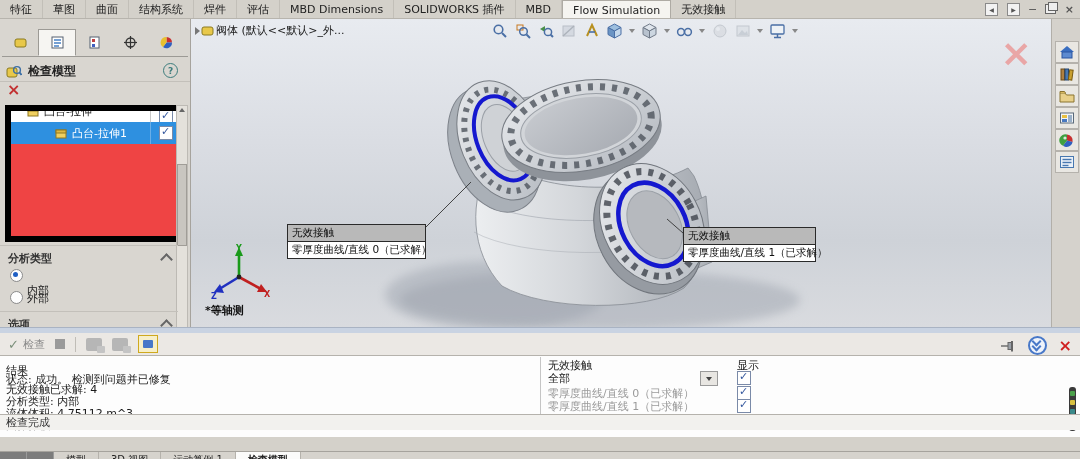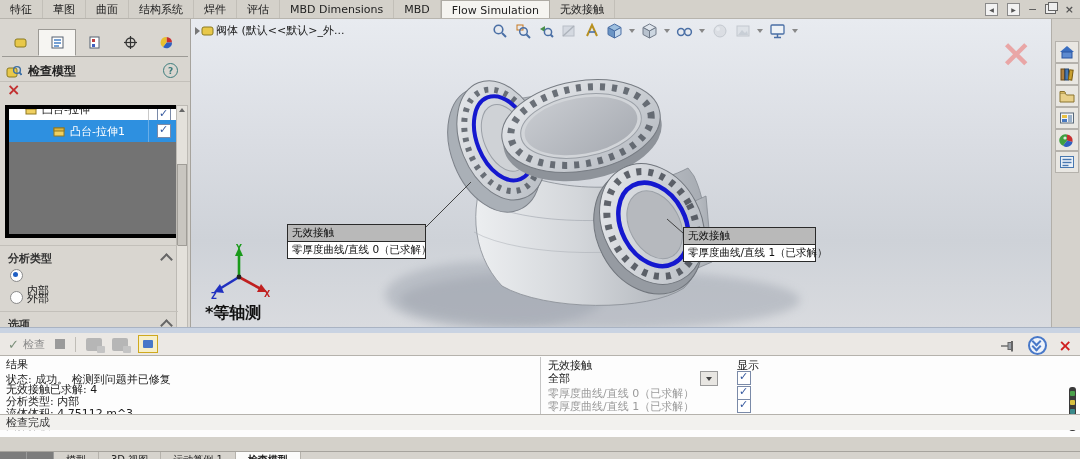--- a/index.html
+++ b/index.html
@@ -23,21 +23,21 @@
   
   .pm{position:absolute;left:0;top:19px;width:190px;height:308px;background:#d9d6d0;border-right:1px solid #a6a39d;}
   .pm-tabs{position:absolute;left:2px;top:10px;width:186px;height:27px;display:flex;border-bottom:1px solid #9c9a95;}
   .pmtab{width:36px;display:flex;align-items:center;justify-content:center;}
   .pmtab.active{background:#f6f5f2;border:1px solid #9c9a95;border-bottom:1px solid #f6f5f2;}
   .pm-title{position:absolute;left:6px;top:44px;display:flex;align-items:center;gap:6px;font-weight:bold;font-size:12px;}
   .helpcirc{position:absolute;right:12px;top:44px;width:13px;height:13px;border:1.4px solid #3d7d7d;border-radius:50%;
             color:#3d7d7d;font-size:9px;font-weight:bold;display:flex;align-items:center;justify-content:center;}
   .pm-close{position:absolute;left:7px;top:64px;color:#c23030;font-size:16px;font-weight:bold;line-height:14px;}
   .pm-hr{position:absolute;left:0;top:62px;width:190px;border-top:1px solid #c3c0ba;}
-  .treebox{position:absolute;left:5px;top:86px;width:170px;height:125px;border:4px solid #000000;background:#737373;overflow:hidden;}
+  .treebox{position:absolute;left:5px;top:86px;width:170px;height:125px;border:6px solid #000000;background:#ef4444;overflow:hidden;}
   .trow{height:22px;display:flex;align-items:center;background:#fff;position:relative;}
   .trow.clip{height:11px;}
   .trow.clip .trowin{margin-top:-11px;}
   .trowin{display:flex;align-items:center;gap:4px;padding-left:16px;height:22px;flex:1;}
   .trow.sel{background:#2e90e0;color:#fff;padding-left:28px;}
   .ckcol{width:30px;height:100%;border-left:1px solid #c9c9c9;display:flex;align-items:center;justify-content:center;background:inherit;}
   .cbx{width:12px;height:12px;border:1px solid #7a8aa8;background:#fff;position:relative;}
   .cbx.on:after{content:"✓";position:absolute;left:1px;top:-2px;font-size:11px;color:#35589e;font-weight:bold;}
   .pm-scroll{position:absolute;right:2px;top:86px;width:10px;height:236px;background:#e4e1db;border:1px solid #bdbab4;}
   .pm-thumb{position:absolute;left:0;top:58px;width:8px;height:80px;background:#c9c6c0;border:1px solid #a09d97;}
@@ -55,21 +55,21 @@
   .ftroot{position:absolute;left:4px;top:4px;display:flex;align-items:center;gap:1px;color:#1a1a1a;}
   .fexp{width:0;height:0;border-top:4px solid transparent;border-bottom:4px solid transparent;border-left:5px solid #777;}
   .hud{position:absolute;left:300px;top:3px;display:flex;align-items:center;gap:6px;}
   .hudic{width:17px;height:17px;display:flex;align-items:center;justify-content:center;}
   .hudic.dis{opacity:.38;}
   .drop{width:0;height:0;border-left:3px solid transparent;border-right:3px solid transparent;border-top:4px solid #888;}
   .vp-cancel{position:absolute;right:20px;top:18px;font-size:38px;font-weight:bold;color:#e9a6a6;line-height:32px;}
   .callout{position:absolute;border:1px solid #2a2a2a;background:#fff;width:137px;}
   .co-h{background:#b9b9b9;border-bottom:1px solid #2a2a2a;padding:1px 4px;font-size:10.5px;color:#111;}
   .co-b{padding:1px 4px;font-size:10.5px;color:#111;white-space:nowrap;}
-  .viewlabel{position:absolute;left:14px;top:284px;font-weight:bold;font-size:16px;color:#111;text-align:center;}
+  .viewlabel{position:absolute;left:14px;top:284px;font-weight:bold;font-size:11px;color:#111;text-align:center;}
 
   
   .taskpane{position:absolute;right:0;top:19px;width:28px;height:308px;background:#d5d2cc;border-left:1px solid #b2afa9;}
   .tpic{position:absolute;left:3px;width:22px;height:20px;display:flex;align-items:center;justify-content:center;
         background:#e9e7e2;border:1px solid #b5b2ac;}
 
   
   .splitter{position:absolute;left:0;top:327px;width:1080px;height:6px;background:#c9d3e2;
             border-top:1px solid #a9b3c3;border-bottom:1px solid #9aa4b4;}
 
@@ -116,20 +116,21 @@
 <div class="app">
 
   <div class="menubar">
     <div class="mtab">特征</div>
     <div class="mtab">草图</div>
     <div class="mtab">曲面</div>
     <div class="mtab">结构系统</div>
     <div class="mtab">焊件</div>
     <div class="mtab">评估</div>
     <div class="mtab">MBD Dimensions</div>
+    <div class="mtab">SOLIDWORKS 插件</div>
     <div class="mtab">MBD</div>
     <div class="mtab active">Flow Simulation</div>
     <div class="mtab">无效接触</div>
     <div class="winctl">
       <span class="navbox">◀</span>
       <span class="navbox">▶</span>
       <span class="glyphbtn">─</span>
       <span class="restorebox"></span>
       <span class="glyphbtn">×</span>
     </div>
@@ -477,21 +478,21 @@
             <line x1="12" y1="2" x2="12" y2="12.5" stroke="#666" stroke-width="2"></line>
           </svg>
         <span class="collapsebtn"></span>
         <span class="bclose">×</span>
       </div>
     </div>
 
     <div class="bcontent">
       <div class="bdivider"></div>
 
-      <div class="resline" style="top:0;">结果</div>
+      <div class="resline" style="top:6px;">结果</div>
       <div class="resline" style="top:15px;">状态: 成功。 检测到问题并已修复</div>
       <div class="resline" style="top:25px;">无效接触已求解: 4</div>
       <div class="resline" style="top:37px;">分析类型: 内部</div>
       <div class="resline" style="top:49px;">流体体积: 4.75112  m^3</div>
       <div class="resline" style="top:61px;">固体体积: 5.28094  m^3</div>
 
       <div class="resline" style="left:548px;top:1px;">无效接触</div>
       <div class="resline" style="left:737px;top:1px;">显示</div>
       <div class="resline" style="left:548px;top:14px;">全部</div>
       <div class="combo" style="left:700px;top:14px;">

